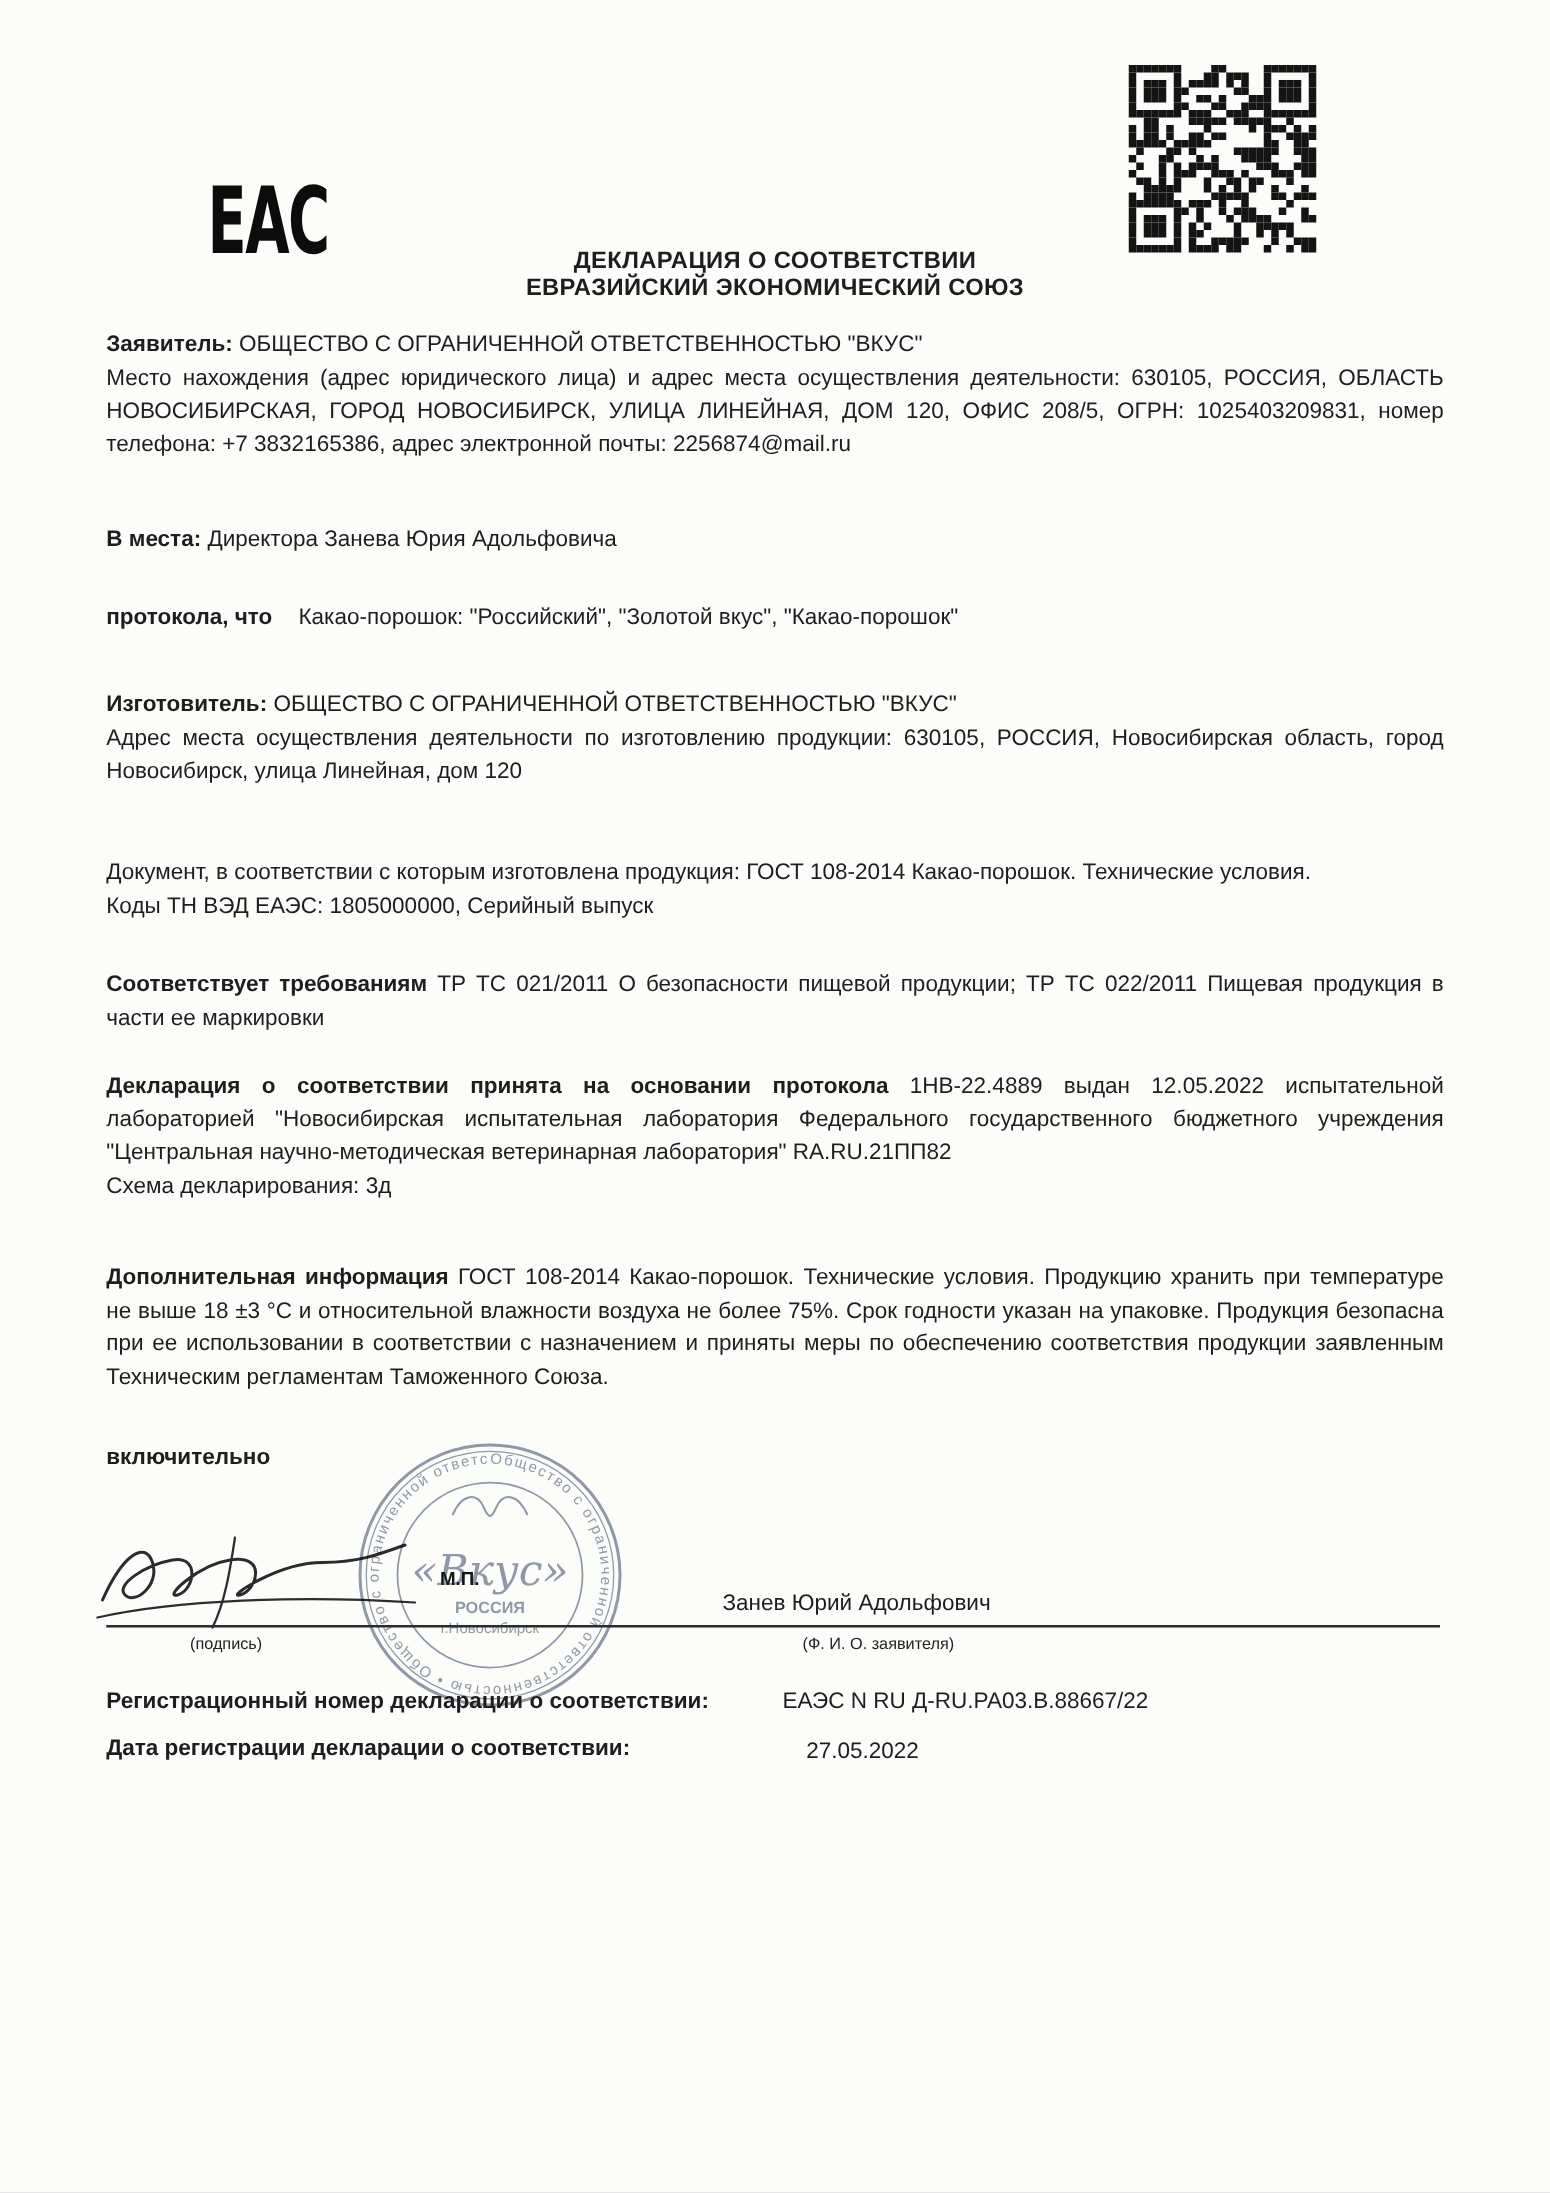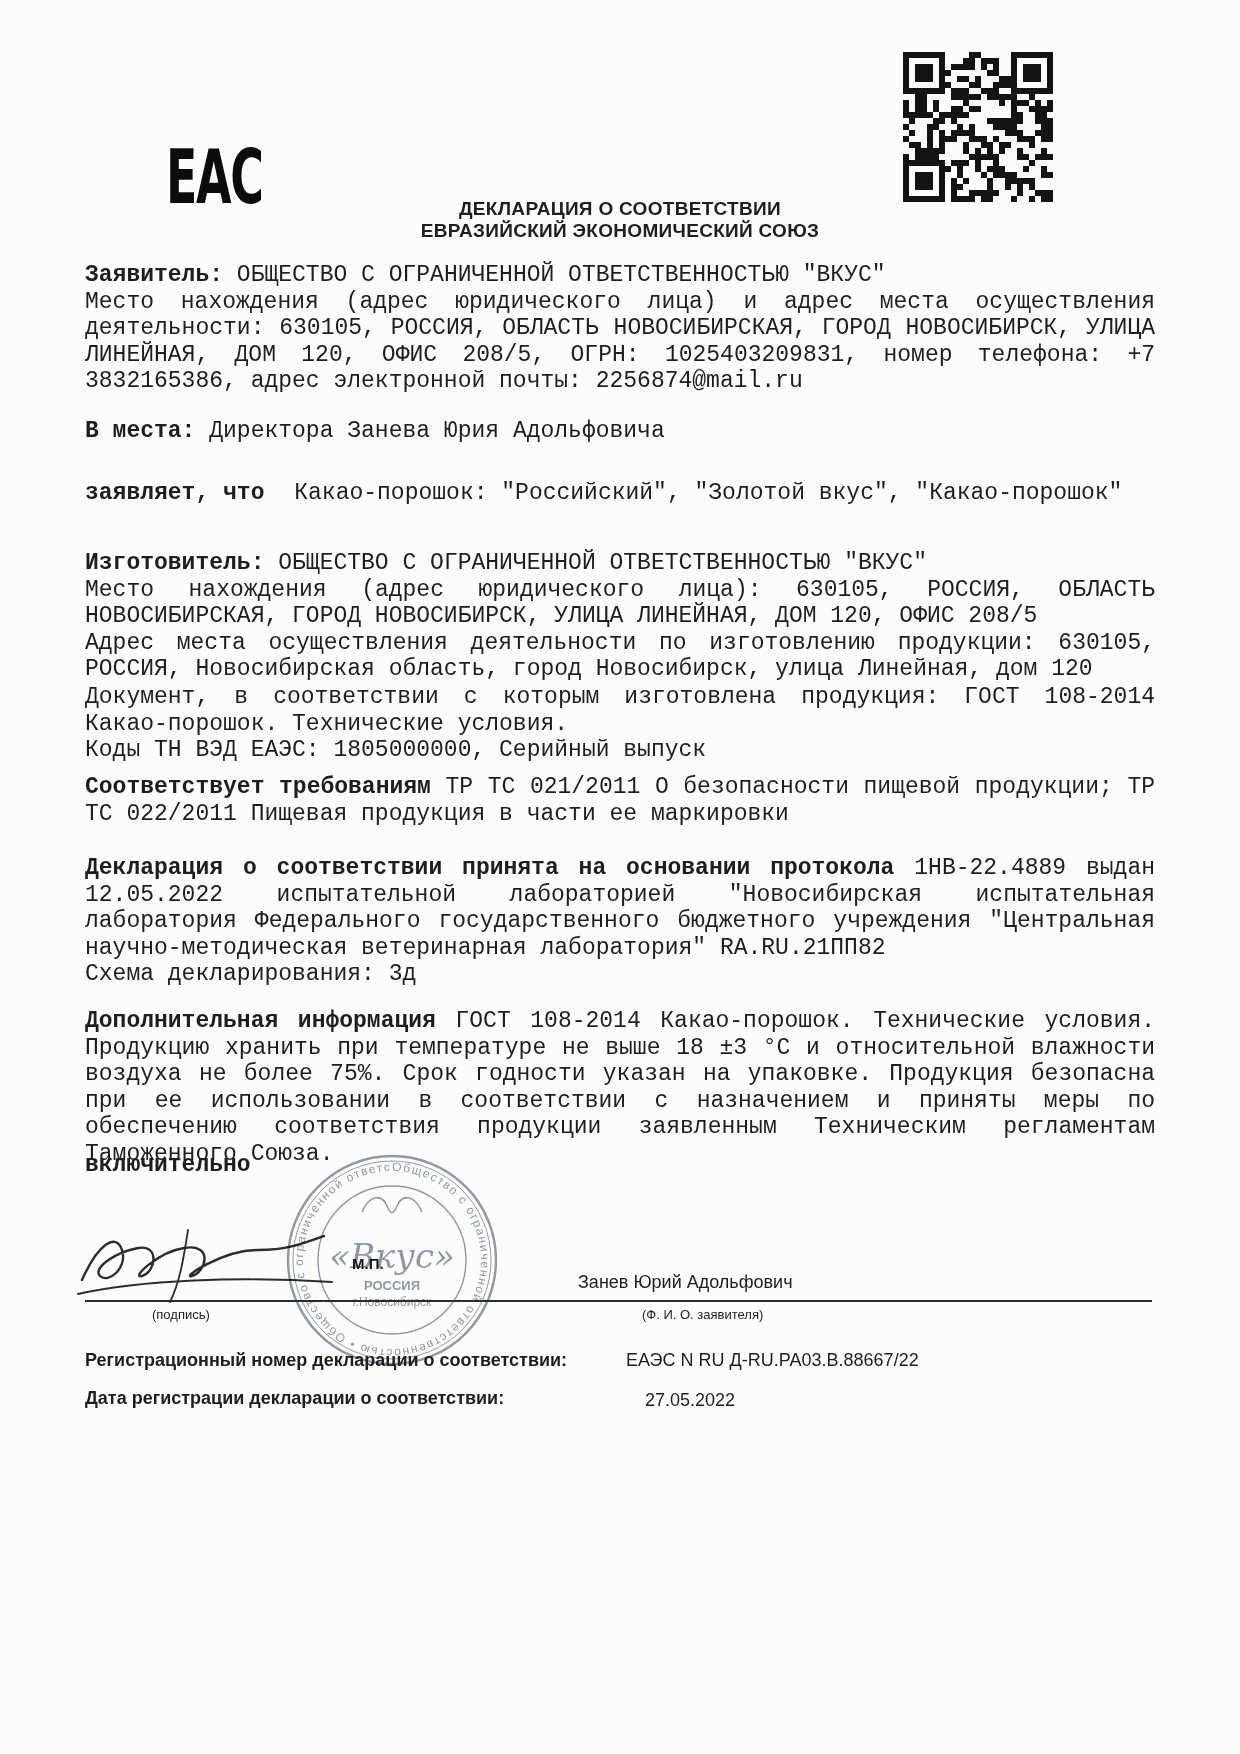--- a/index.html
+++ b/index.html
@@ -1,20 +1,20 @@
 <!DOCTYPE html>
 <html><head>
 <meta charset="utf-8">
 <style>
   html,body{margin:0;padding:0;background:#d8d8d8;}
   .page{position:relative;width:1240px;height:1754px;margin:0 auto;background:#fcfcfa;
         font-family:"Liberation Sans",sans-serif;color:#1e1e1e;overflow:hidden;}
   .abs{position:absolute;}
   .col{left:85px;width:1070px;}
-  .para{margin:0;font-size:23px;line-height:26.5px;text-align:justify;font-family:Liberation Mono, monospace;}
+  .para{margin:0;font-size:18px;line-height:26.5px;text-align:justify;}
   .para b{font-weight:bold;}
   .titles{left:120px;width:1000px;text-align:center;font-weight:bold;}
   .title-line{font-size:19px;letter-spacing:.3px;}
   .title-gap{margin-top:13px;}
   .eac{left:166px;top:140px;font-size:74px;font-weight:bold;color:#0c0c0c;
        font-family:"DejaVu Sans",sans-serif;letter-spacing:-2px;
        transform:scaleX(.62);transform-origin:left top;line-height:1;}
   .qr{left:903px;top:52px;width:150px;height:150px;}
   .qr i{position:absolute;width:6px;height:6px;background:#141414;}
   .stamp{left:282px;top:1150px;width:220px;height:220px;opacity:.82;mix-blend-mode:multiply;}
@@ -378,31 +378,30 @@
 
   <div class="abs col" style="top:418px">
     <p class="para">
       <b>В места:</b>
       <span>Директора Занева Юрия Адольфовича</span>
     </p>
   </div>
 
   <div class="abs col" style="top:480px">
     <p class="para">
-      <b>заявляет, что</b>
+      <b>протокола, что</b>
       <span style="margin-left:16px">Какао-порошок: "Российский", "Золотой вкус", "Какао-порошок"</span>
     </p>
   </div>
 
   <div class="abs col" style="top:550px">
     <p class="para">
       <b>Изготовитель:</b>
       <span>ОБЩЕСТВО С ОГРАНИЧЕННОЙ ОТВЕТСТВЕННОСТЬЮ "ВКУС"</span>
     </p>
-    <p class="para">Место нахождения (адрес юридического лица): 630105, РОССИЯ, ОБЛАСТЬ НОВОСИБИРСКАЯ, ГОРОД НОВОСИБИРСК, УЛИЦА ЛИНЕЙНАЯ, ДОМ 120, ОФИС 208/5</p>
     <p class="para">Адрес места осуществления деятельности по изготовлению продукции: 630105, РОССИЯ, Новосибирская область, город Новосибирск, улица Линейная, дом 120</p>
   </div>
 
   <div class="abs col" style="top:684px">
     <p class="para">Документ, в соответствии с которым изготовлена продукция: ГОСТ 108-2014 Какао-порошок. Технические условия.</p>
     <p class="para">Коды ТН ВЭД ЕАЭС: 1805000000, Серийный выпуск</p>
   </div>
 
   <div class="abs col" style="top:774px">
     <p class="para">

